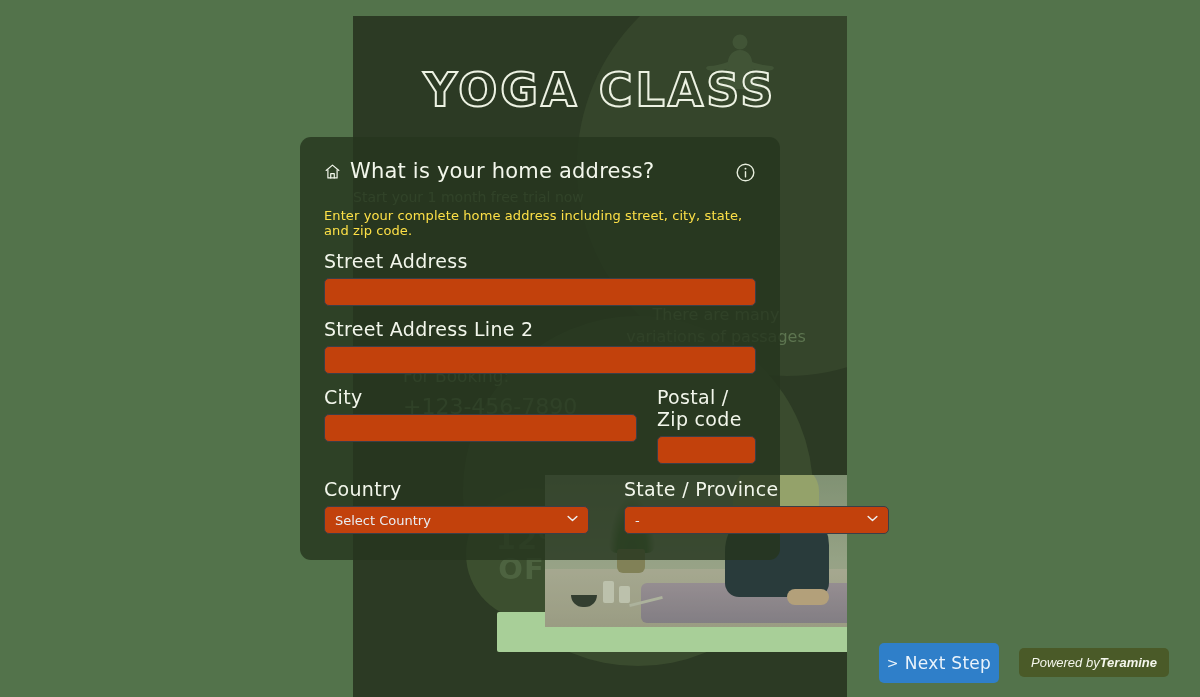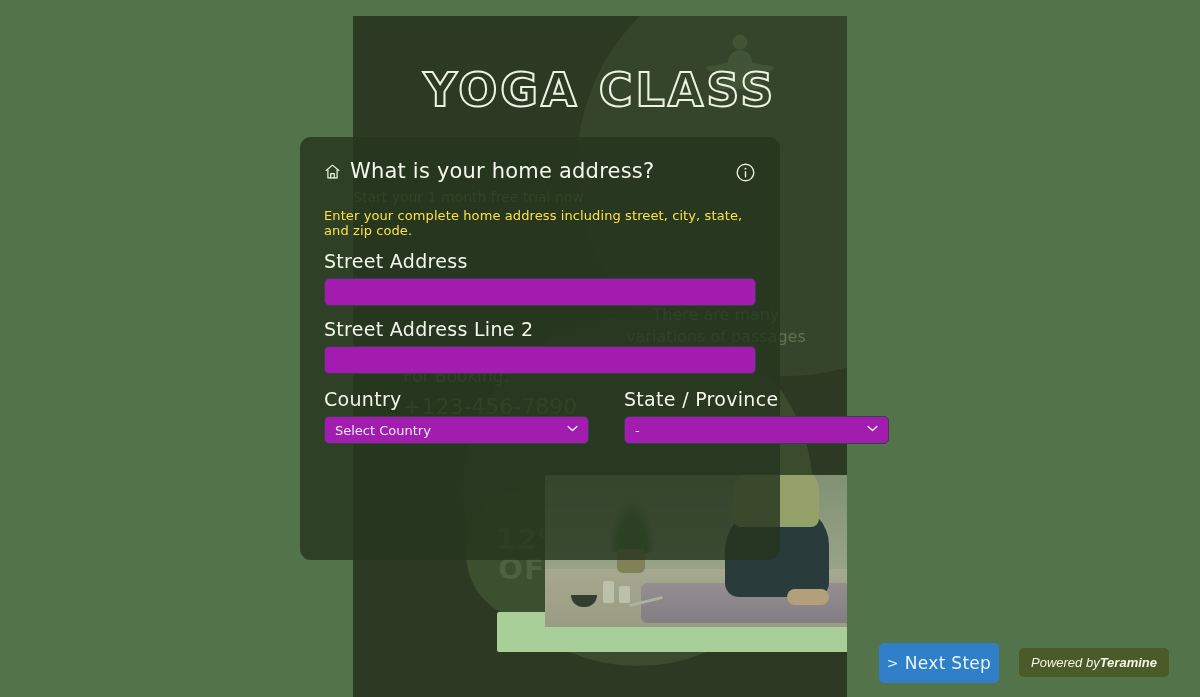--- a/index.html
+++ b/index.html
@@ -272,21 +272,21 @@
     color: #f2f6eb;
     margin-top: 12px;
     margin-bottom: 6px;
     letter-spacing: .3px;
   }
 
   .text-input,
   .select-input {
     width: 100%;
     height: 28px;
-    background: #a21caf;
+    background: #c2410c;
     border: 1px solid #3a3f48;
     border-radius: 5px;
     color: #e9edf3;
     font-family: "DejaVu Sans", sans-serif;
     font-size: 13px;
     padding: 0 10px;
     outline: none;
   }
 
   .select-input {
@@ -432,20 +432,30 @@
 
     
     <div class="field-label">Street Address</div>
     <input class="text-input" type="text" placeholder="" style="">
 
     
     <div class="field-label">Street Address Line 2</div>
     <input class="text-input" type="text" placeholder="" style="">
 
     
+    <div class="grid-city-zip">
+      <div>
+        <div class="field-label">City</div>
+        <input class="text-input" type="text" placeholder="" style="">
+      </div>
+      <div>
+        <div class="field-label">Postal / Zip code</div>
+        <input class="text-input" type="text" placeholder="" style="">
+      </div>
+    </div>
 
     
     <div class="grid-country-state">
       <div>
         <div class="field-label">Country</div>
         <div class="select-wrap">
           <div class="select-input">Select Country</div>
           <svg class="select-chevron" viewBox="0 0 12 8" fill="none" stroke="#eef2f7" stroke-width="1.6" stroke-linecap="round" stroke-linejoin="round">
             <path d="M1 1.6 6 6.4 11 1.6"></path>
           </svg>

